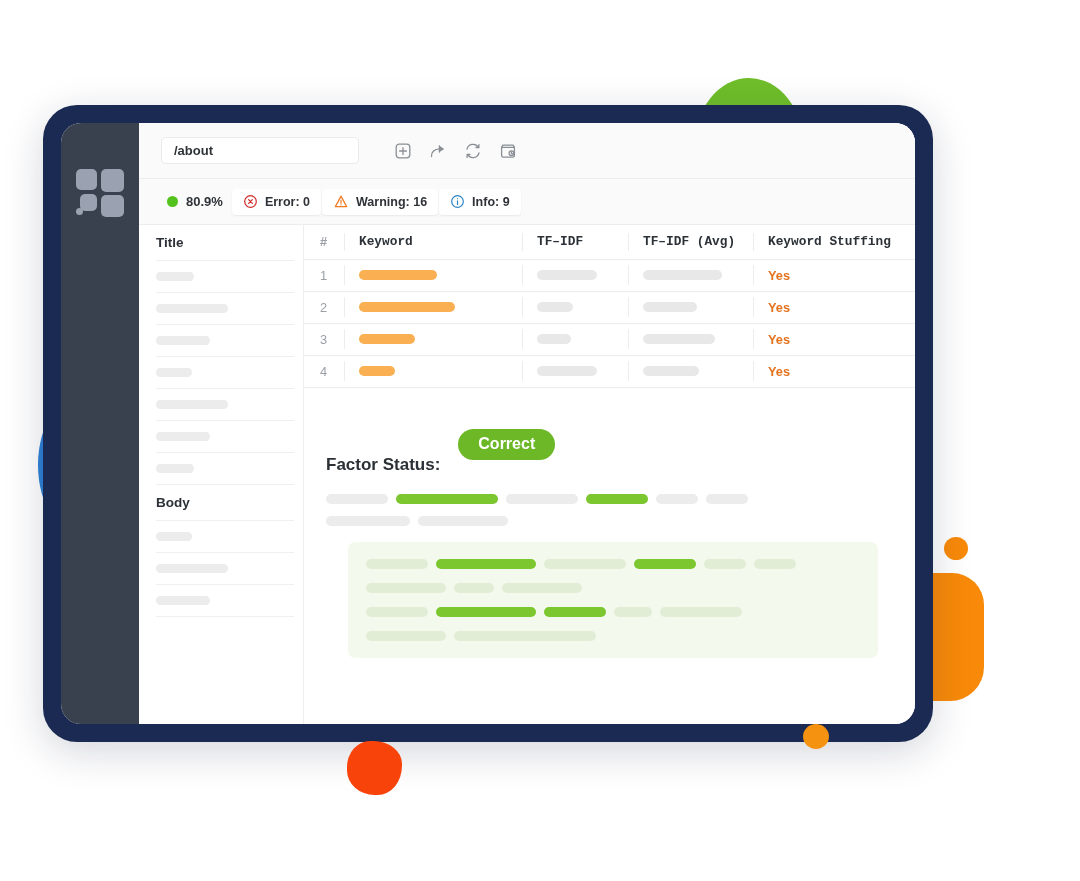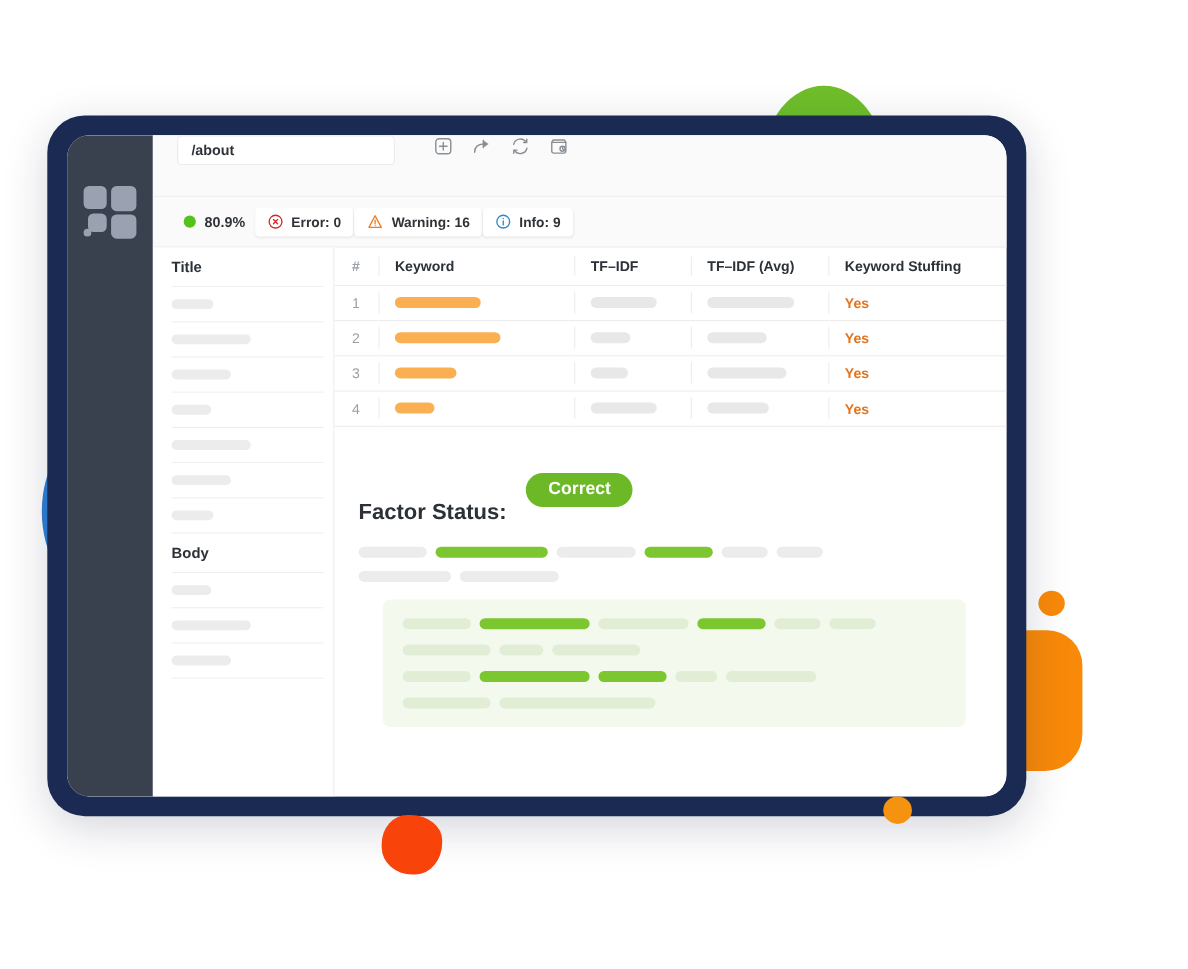--- a/index.html
+++ b/index.html
@@ -79,21 +79,21 @@
   .rail-logo i.c { left: 4px;  top: 25px; width: 17px; height: 17px; }
   .rail-logo i.d { left: 25px; top: 26px; width: 23px; height: 22px; }
   .rail-logo i.e { left: 0; top: 39px; width: 7px; height: 7px; border-radius: 50%; }
 
   
   .app { flex: 1; display: flex; flex-direction: column; background: #fff; min-width: 0; }
 
   .topbar {
     height: 56px; flex: 0 0 56px; background: #fafafa;
     border-bottom: 1px solid #ededed;
-    display: flex; align-items: flex-start; padding: 0 22px; gap: 34px;
+    display: flex; align-items: center; padding: 0 22px; gap: 34px;
   }
   .url-input {
     width: 198px; height: 27px; background: #fff;
     border: 1px solid #eceaea; border-radius: 4px;
     display: flex; align-items: center; padding: 0 12px;
     font-size: 13px; font-weight: bold; color: #2f3338;
   }
   .topbar-icons { display: flex; align-items: center; gap: 15px; color: #8a8f96; }
   .ticon { width: 20px; height: 20px; display: block; }
   .ticon svg { display: block; width: 20px; height: 20px; }
@@ -142,32 +142,32 @@
 
   table.kw { width: 100%; border-collapse: collapse; table-layout: fixed; }
   table.kw th, table.kw td {
     border-bottom: 1px solid #ededed; text-align: left;
     font-size: 12.8px; padding: 0; height: 32px; vertical-align: middle;
   }
   table.kw th { font-weight: bold; color: #2b3137; height: 34px; }
   table.kw td.num, table.kw th.num { width: 40px; padding-left: 16px; color: #9aa0a6; }
   table.kw .cellpad { padding-left: 14px; border-left: 1px solid #ededed; height: 20px;
                       display: flex; align-items: center; }
-  table.kw th .cellpad { height: 18px; }
+  table.kw th .cellpad { height: 18px; font-family: Liberation Mono, monospace; }
   .col-kw { width: 178px; }
   .col-tf { width: 106px; }
   .col-tfa { width: 125px; margin-left: 27px; }
   .yes { color: #E4721C; font-weight: bold; }
   .bar-o { height: 10px; border-radius: 6px; background: #F9AF52; display: block; }
   .bar-g { height: 10px; border-radius: 6px; background: #E8E8E8; display: block; }
 
   
   .fs-wrap { padding: 26px 18px 0 22px; }
   .fs-row { display: flex; align-items: center; gap: 18px; }
-  .fs-label { font-size: 20px; font-weight: bold; color: #2b3137; margin-top: 41px; }
+  .fs-label { font-size: 17px; font-weight: bold; color: #2b3137; margin-top: 41px; }
   .pill {
     background: #6CB827; color: #fff; font-size: 16px; font-weight: bold;
     border-radius: 18px; padding: 7px 20px 8px; line-height: 1;
   }
   .sk-lines { margin-top: 19px; display: flex; flex-wrap: wrap; gap: 6px 8px; max-width: 460px; }
   .sk2 { height: 10px; border-radius: 5px; background: #ececec; }
   .sk2.gr { background: #7CC62F; }
 
   .green-panel {
     margin: 16px 18px 0 22px; background: #F4F9EE; border-radius: 7px;

